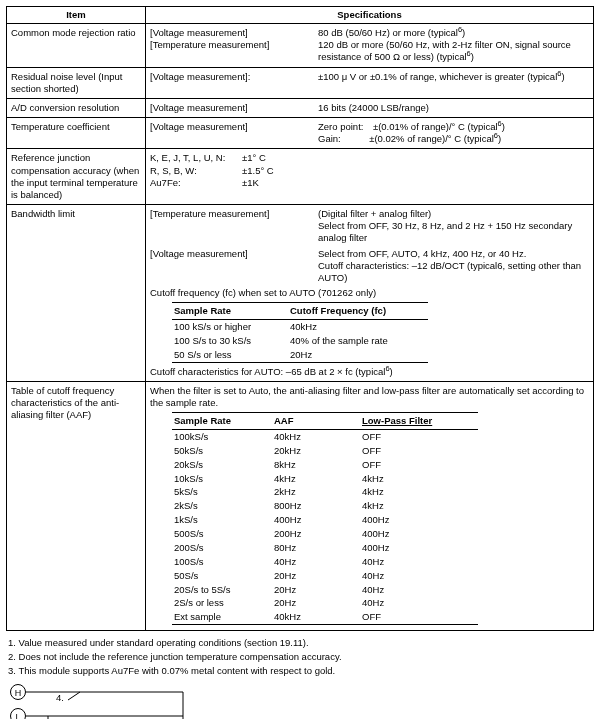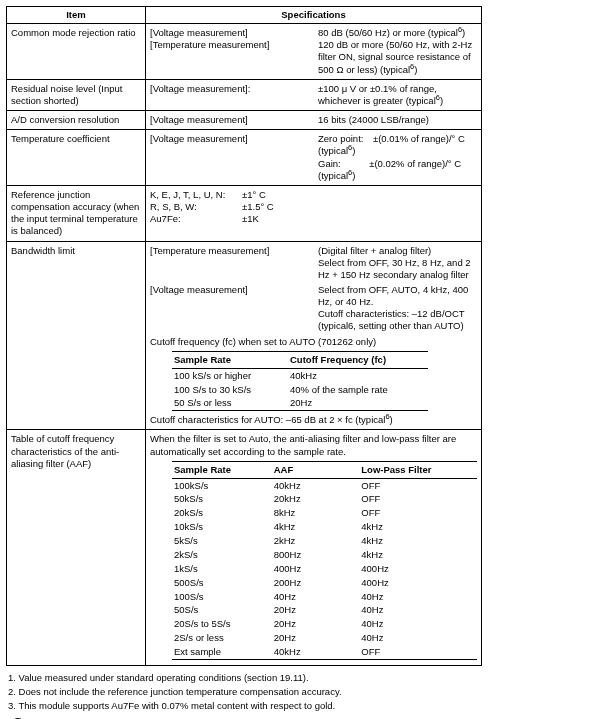--- a/index.html
+++ b/index.html
@@ -16,21 +16,21 @@
     position: relative;
     overflow: hidden;
   }
   .page {
     width: 600px;
     box-sizing: border-box;
     padding: 6px 6px 0 6px;
   }
   table.spec {
     border-collapse: collapse;
-    width: 476px;
+    width: 588px;
     table-layout: fixed;
   }
   table.spec > thead > tr > th,
   table.spec > tbody > tr > td {
     border: 1px solid #000000;
     vertical-align: top;
     padding: 3px 4px;
     font-weight: normal;
     text-align: left;
     line-height: 1.28;
@@ -91,21 +91,21 @@
   }
   table.inner tbody tr:last-child td {
     border-bottom: 1px solid #000000;
   }
   table.inner .c1 { width: 108px; margin-left: 48px; }
   table.inner .c2 { width: 132px; }
   table.inner .c3 { width: 110px; }
 
   table.inner.aaf .c1 { width: 92px; }
   table.inner.aaf .c2 { width: 80px; }
-  table.inner.aaf .c3 { width: 110px; }
+  table.inner.aaf .c3 { width: 110px; text-decoration: underline; }
 
   .note-after {
     margin-top: 3px;
   }
 
   .footnotes {
     margin: 5px 0 0 2px;
     line-height: 1.45;
   }
   .footnotes div { white-space: nowrap; }
@@ -291,20 +291,25 @@
                   <td>4kHz</td>
                 </tr>
                 <tr>
                   <td>1kS/s</td>
                   <td>400Hz</td>
                   <td>400Hz</td>
                 </tr>
                 <tr>
                   <td>500S/s</td>
                   <td>200Hz</td>
+                  <td>400Hz</td>
+                </tr>
+                <tr>
+                  <td>200S/s</td>
+                  <td>80Hz</td>
                   <td>400Hz</td>
                 </tr>
                 <tr>
                   <td>100S/s</td>
                   <td>40Hz</td>
                   <td>40Hz</td>
                 </tr>
                 <tr>
                   <td>50S/s</td>
                   <td>20Hz</td>

